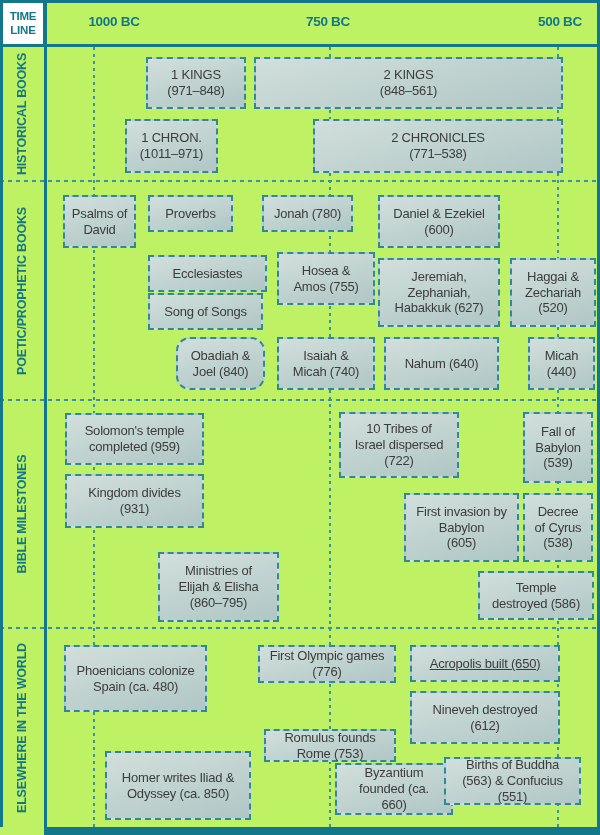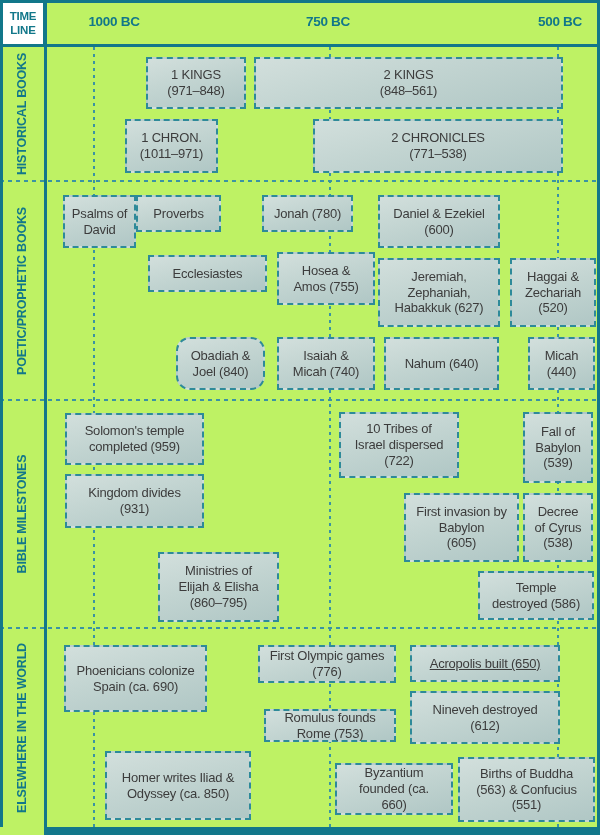--- a/index.html
+++ b/index.html
@@ -95,33 +95,34 @@
 (971–848)</div>
   <div class="tbox" style="left:254px;top:57px;width:309px;height:52px;">2 KINGS
 (848–561)</div>
   <div class="tbox" style="left:88px;top:119px;width:93px;height:54px;margin-left:37px;">1 CHRON.
 (1011–971)</div>
   <div class="tbox" style="left:313px;top:119px;width:250px;height:54px;">2 CHRONICLES
 (771–538)</div>
 
   <div class="tbox" style="left:63px;top:195px;width:73px;height:53px;">Psalms of
 David</div>
-  <div class="tbox" style="left:136px;top:195px;width:85px;height:37px;">Proverbs</div>
+  <div class="tbox" style="left:148px;top:195px;width:85px;height:37px;">Proverbs</div>
   <div class="tbox" style="left:262px;top:195px;width:91px;height:37px;">Jonah (780)</div>
   <div class="tbox" style="left:378px;top:195px;width:122px;height:53px;">Daniel &amp; Ezekiel
 (600)</div>
   <div class="tbox" style="left:148px;top:255px;width:119px;height:37px;">Ecclesiastes</div>
   <div class="tbox" style="left:277px;top:252px;width:98px;height:53px;">Hosea &amp;
 Amos (755)</div>
   <div class="tbox" style="left:378px;top:258px;width:122px;height:69px;">Jeremiah,
 Zephaniah,
 Habakkuk (627)</div>
   <div class="tbox" style="left:510px;top:258px;width:86px;height:69px;">Haggai &amp;
 Zechariah
 (520)</div>
+  <div class="tbox" style="left:148px;top:293px;width:115px;height:37px;">Song of Songs</div>
   <div class="tbox" style="left:176px;top:337px;width:89px;height:53px;border-radius:14px;">Obadiah &amp;
 Joel (840)</div>
   <div class="tbox" style="left:277px;top:337px;width:98px;height:53px;">Isaiah &amp;
 Micah (740)</div>
   <div class="tbox" style="left:384px;top:337px;width:115px;height:53px;">Nahum (640)</div>
   <div class="tbox" style="left:528px;top:337px;width:67px;height:53px;">Micah
 (440)</div>
 
   <div class="tbox" style="left:65px;top:413px;width:139px;height:52px;">Solomon's temple
 completed (959)</div>
@@ -139,30 +140,30 @@
   <div class="tbox" style="left:523px;top:493px;width:70px;height:69px;">Decree
 of Cyrus
 (538)</div>
   <div class="tbox" style="left:158px;top:552px;width:121px;height:70px;">Ministries of
 Elijah &amp; Elisha
 (860–795)</div>
   <div class="tbox" style="left:478px;top:571px;width:116px;height:49px;">Temple
 destroyed (586)</div>
 
   <div class="tbox" style="left:64px;top:645px;width:143px;height:67px;">Phoenicians colonize
-Spain (ca. 690)</div>
+Spain (ca. 480)</div>
   <div class="tbox" style="left:258px;top:645px;width:138px;height:38px;">First Olympic games
 (776)</div>
   <div class="tbox" style="left:410px;top:645px;width:150px;height:37px;text-decoration:underline;">Acropolis built (650)</div>
   <div class="tbox" style="left:410px;top:691px;width:150px;height:53px;">Nineveh destroyed
 (612)</div>
-  <div class="tbox" style="left:264px;top:709px;width:132px;height:33px;">Romulus founds
+  <div class="tbox" style="left:264px;top:729px;width:132px;height:33px;">Romulus founds
 Rome (753)</div>
   <div class="tbox" style="left:105px;top:751px;width:146px;height:69px;">Homer writes Iliad &amp;
 Odyssey (ca. 850)</div>
   <div class="tbox" style="left:335px;top:763px;width:118px;height:52px;">Byzantium
 founded (ca.
 660)</div>
-  <div class="tbox" style="left:458px;top:757px;width:137px;height:65px;">Births of Buddha
+  <div class="tbox" style="left:444px;top:757px;width:137px;height:48px;">Births of Buddha
 (563) &amp; Confucius
 (551)</div>
 
 </div>
 
 </body></html>

